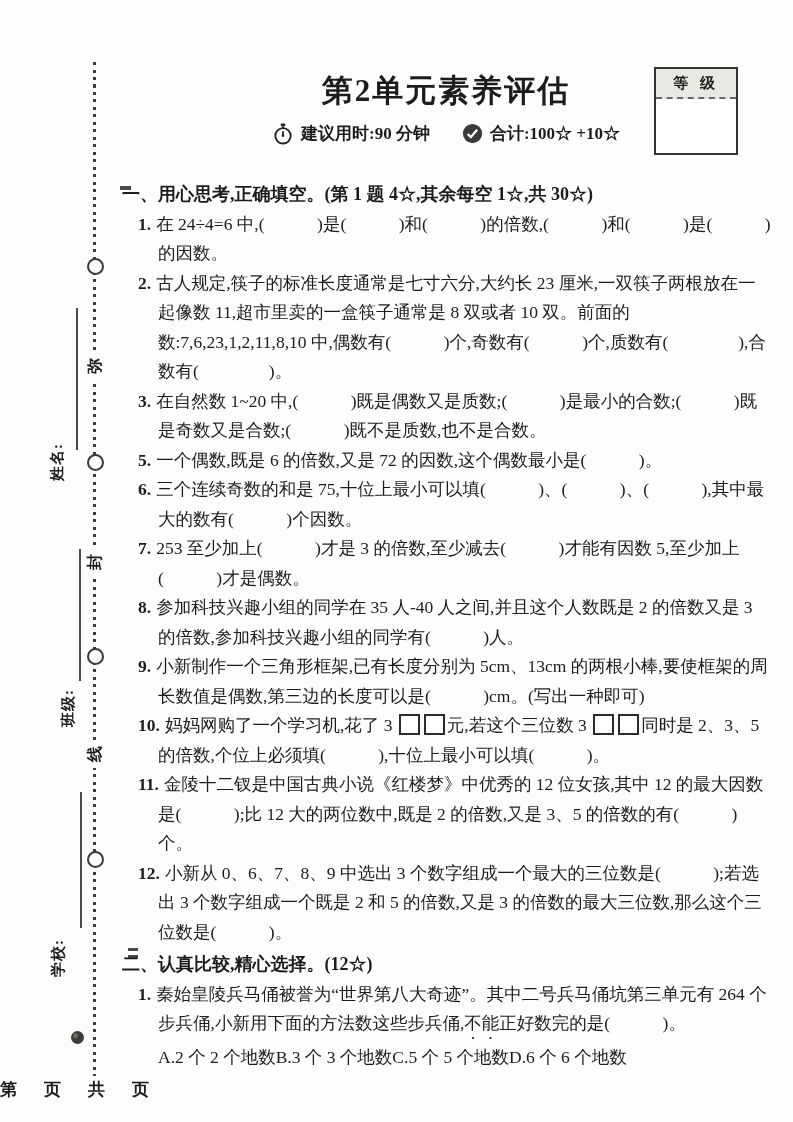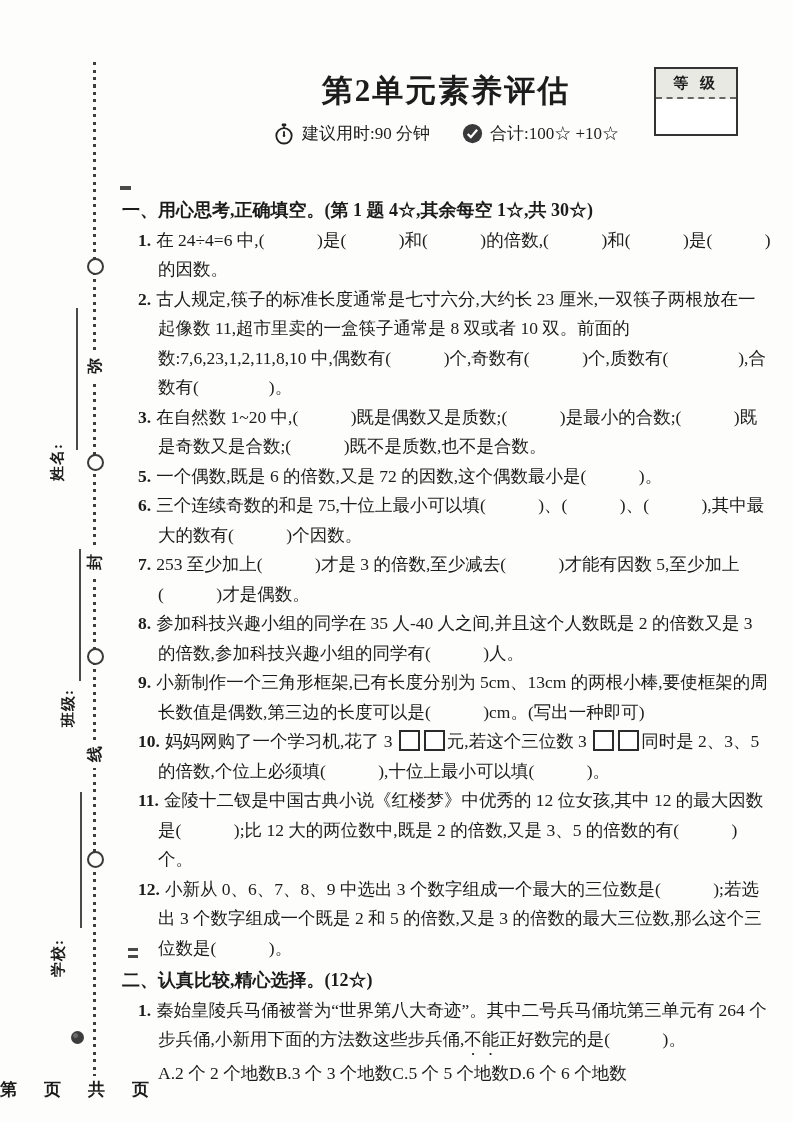--- a/index.html
+++ b/index.html
@@ -34,37 +34,37 @@
   .fold-mark { position:absolute; background:#4a4a4a; }
 
   
   .title {
     position:absolute; left:122px; top:70px; width:648px; text-align:center;
     font-size:31px; font-weight:bold; letter-spacing:2px;
   }
   .meta {
     position:absolute; left:122px; top:122px; width:648px;
     display:flex; justify-content:center; gap:32px; align-items:center;
-    font-size:17px; font-weight:normal;
+    font-size:17px; font-weight:bold;
   }
   .meta-item { display:flex; align-items:center; gap:7px; }
   .grade-box {
-    position:absolute; left:654px; top:67px; width:84px; height:69px;
+    position:absolute; left:654px; top:67px; width:84px; height:88px;
     border:2px solid #333; background:#fff; box-sizing:border-box;
   }
   .grade-head {
     height:28px; line-height:28px; background:#e9e9e4;
     border-bottom:2px dashed #666; text-align:center;
     font-size:15px; font-weight:bold; letter-spacing:4px;
   }
 
   
   .content {
     position:absolute; left:122px; top:180px; width:650px;
-    font-size:17.5px; line-height:29.5px; font-weight:500;margin-top:16px;
+    font-size:17.5px; line-height:29.5px; font-weight:500;
   }
   .sec-head { margin:0; font-size:18px; font-weight:bold; }
   .sec-head.second { margin-top:3px; }
   .q { margin:0; padding-left:36px; text-indent:-20px;font-family:Liberation Serif, serif; }
   .qnum { font-weight:bold; margin-right:5px; }
   .opts {
     display:flex; justify-content:flex-start;
     padding-left:36px; padding-right:4px; margin:0;
   }
   .box {

